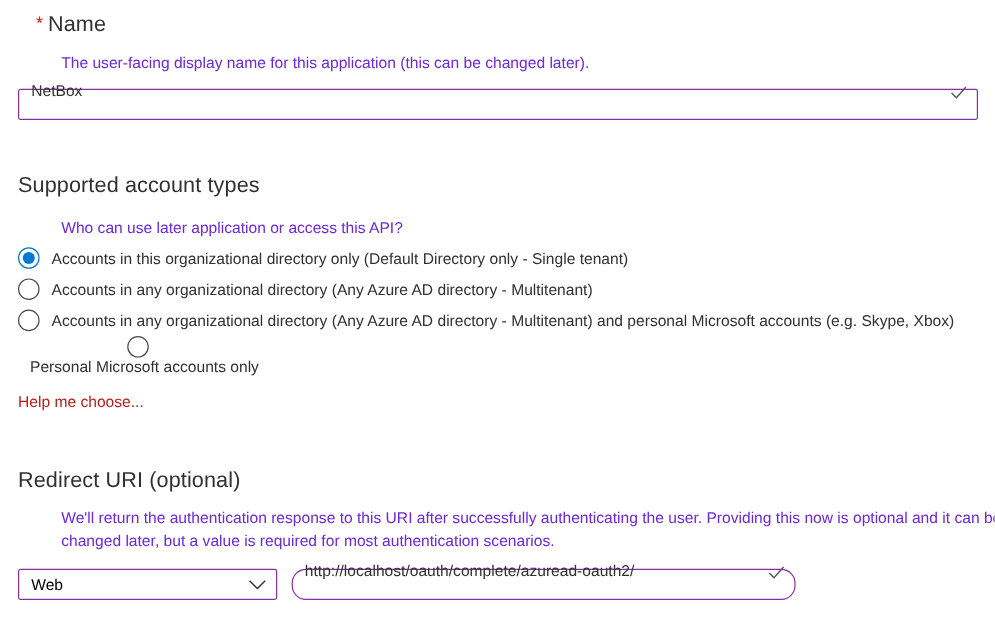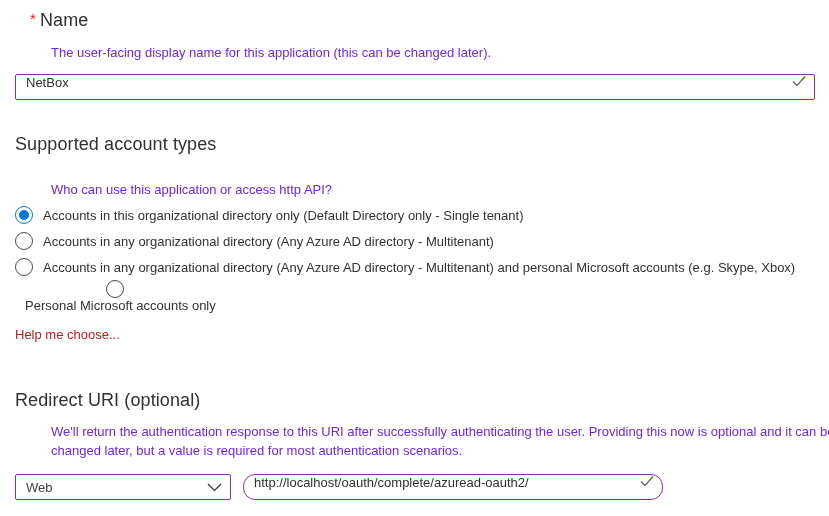--- a/index.html
+++ b/index.html
@@ -39,22 +39,22 @@
     margin-left: 36px;
   }
   
   .field {
     position: absolute;
     height: 26px;
     border: 1px solid #8a2da5;
     border-radius: 2px;
     background: #ffffff;
     display: flex;
-    align-items: flex-start;
-    padding: 0 8px 0 10px;
+    align-items: flex-end;
+    padding: 0 8px 16px 10px;
   }
   .field input {
     border: none;
     outline: none;
     flex: 1 1 auto;
     font-family: "Liberation Sans", "DejaVu Sans", sans-serif;
     font-size: 13px;
     color: #323130;
     background: transparent;
     min-width: 0;
@@ -113,21 +113,21 @@
     position: absolute;
     height: 26px;
     border: 1px solid #8a2da5;
     border-radius: 2px;
     background: #ffffff;
     display: flex;
     align-items: center;
     justify-content: space-between;
     padding: 0 8px 0 10px;
     font-size: 13px;
-    color: #404040;
+    color: #000000;
     cursor: pointer;
   }
 </style>
 </head>
 <body>
 
 <div class="page">
 
   <h2 class="section-title" style="top: 10px; margin-left: 15px;"><span class="required-marker">*</span><span>Name</span></h2>
 
@@ -135,23 +135,23 @@
 
   <div class="field" style="top: 74px; left: 15px; width: 800px;">
     <input type="text" value="NetBox" style="">
     <span class="trailing-icon">
       <svg width="14" height="12" viewBox="0 0 14 12">
         <path d="M1 6.5 L5 10.5 L13 1.5" fill="none" stroke="#575757" stroke-width="1.2"></path>
       </svg>
     </span>
   </div>
 
-  <h2 class="section-title" style="top: 134px;">Supported account types</h2>
-
-  <div class="body-text" style="top: 180px;">Who can use this application or access http API?</div>
+  <h2 class="section-title" style="top: 144px;">Supported account types</h2>
+
+  <div class="body-text" style="top: 180px;">Who can use later application or access this API?</div>
 
   <div class="radio-row selected" style="top: 202px;">
     <span class="radio-circle">
         <span class="radio-dot"></span>
       </span>
     <span class="radio-label">Accounts in this organizational directory only (Default Directory only - Single tenant)</span>
   </div>
 
   <div class="radio-row" style="top: 228px;">
     <span class="radio-circle">

